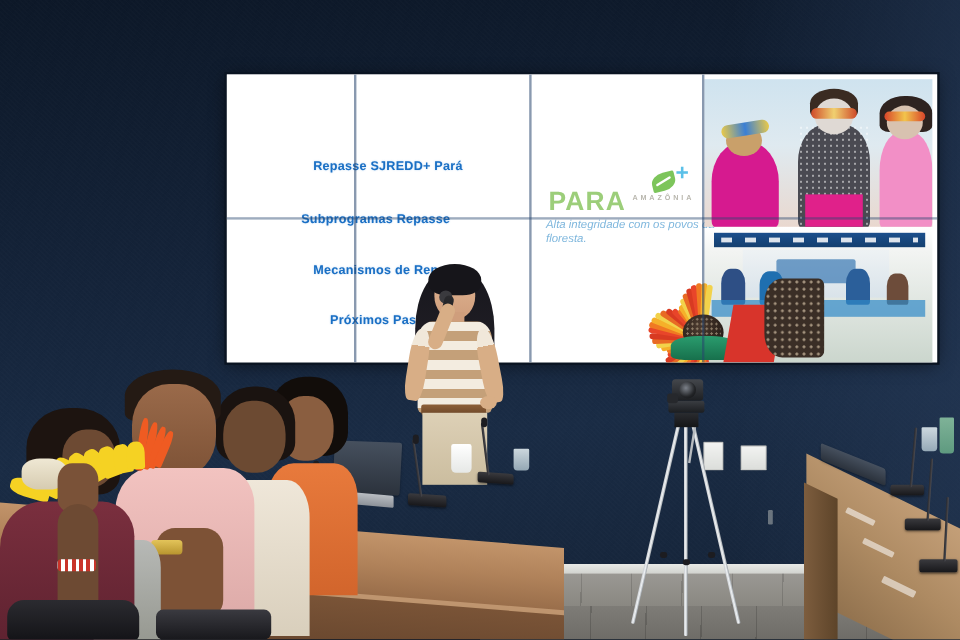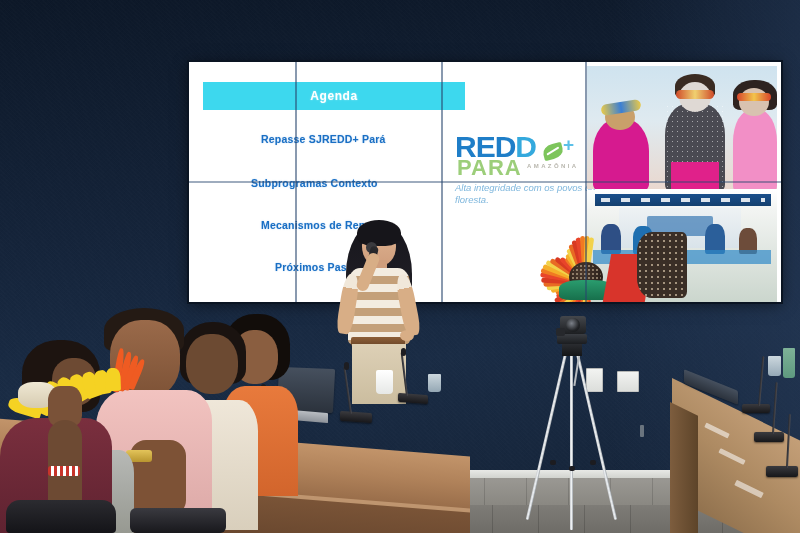--- a/index.html
+++ b/index.html
@@ -421,31 +421,27 @@
   <div class="floor"></div>
   <div class="floor-2"></div>
 
   <div class="wallplate wp1"></div>
   <div class="wallplate wp2"></div>
   <div class="wallplate wp3"></div>
 
   <div id="videowall">
     <div class="slide">
 
-      <div class="agenda-banner">
-        <span>Agenda</span>
-      </div>
 
       <div class="agenda-item ai1">Repasse SJREDD+ Pará</div>
-      <div class="agenda-item ai2">Subprogramas Contexto</div>
+      <div class="agenda-item ai2">Subprogramas Repasse</div>
       <div class="agenda-item ai3">Mecanismos de Repasse</div>
       <div class="agenda-item ai4">Próximos Passos</div>
 
       <div class="logo-block">
-        <div class="logo-redd">RED<span class="d2">D</span></div>
         <div class="logo-leaf"></div>
         <div class="logo-plus">+</div>
         <div class="logo-para">PARA</div>
         <div class="logo-sub">AMAZÔNIA</div>
         <div class="logo-tagline">Alta integridade com os povos da floresta.</div>
       </div>
 
       <div class="photo-top">
         <div class="pp person-a"></div>
         <div class="head-a"></div>

